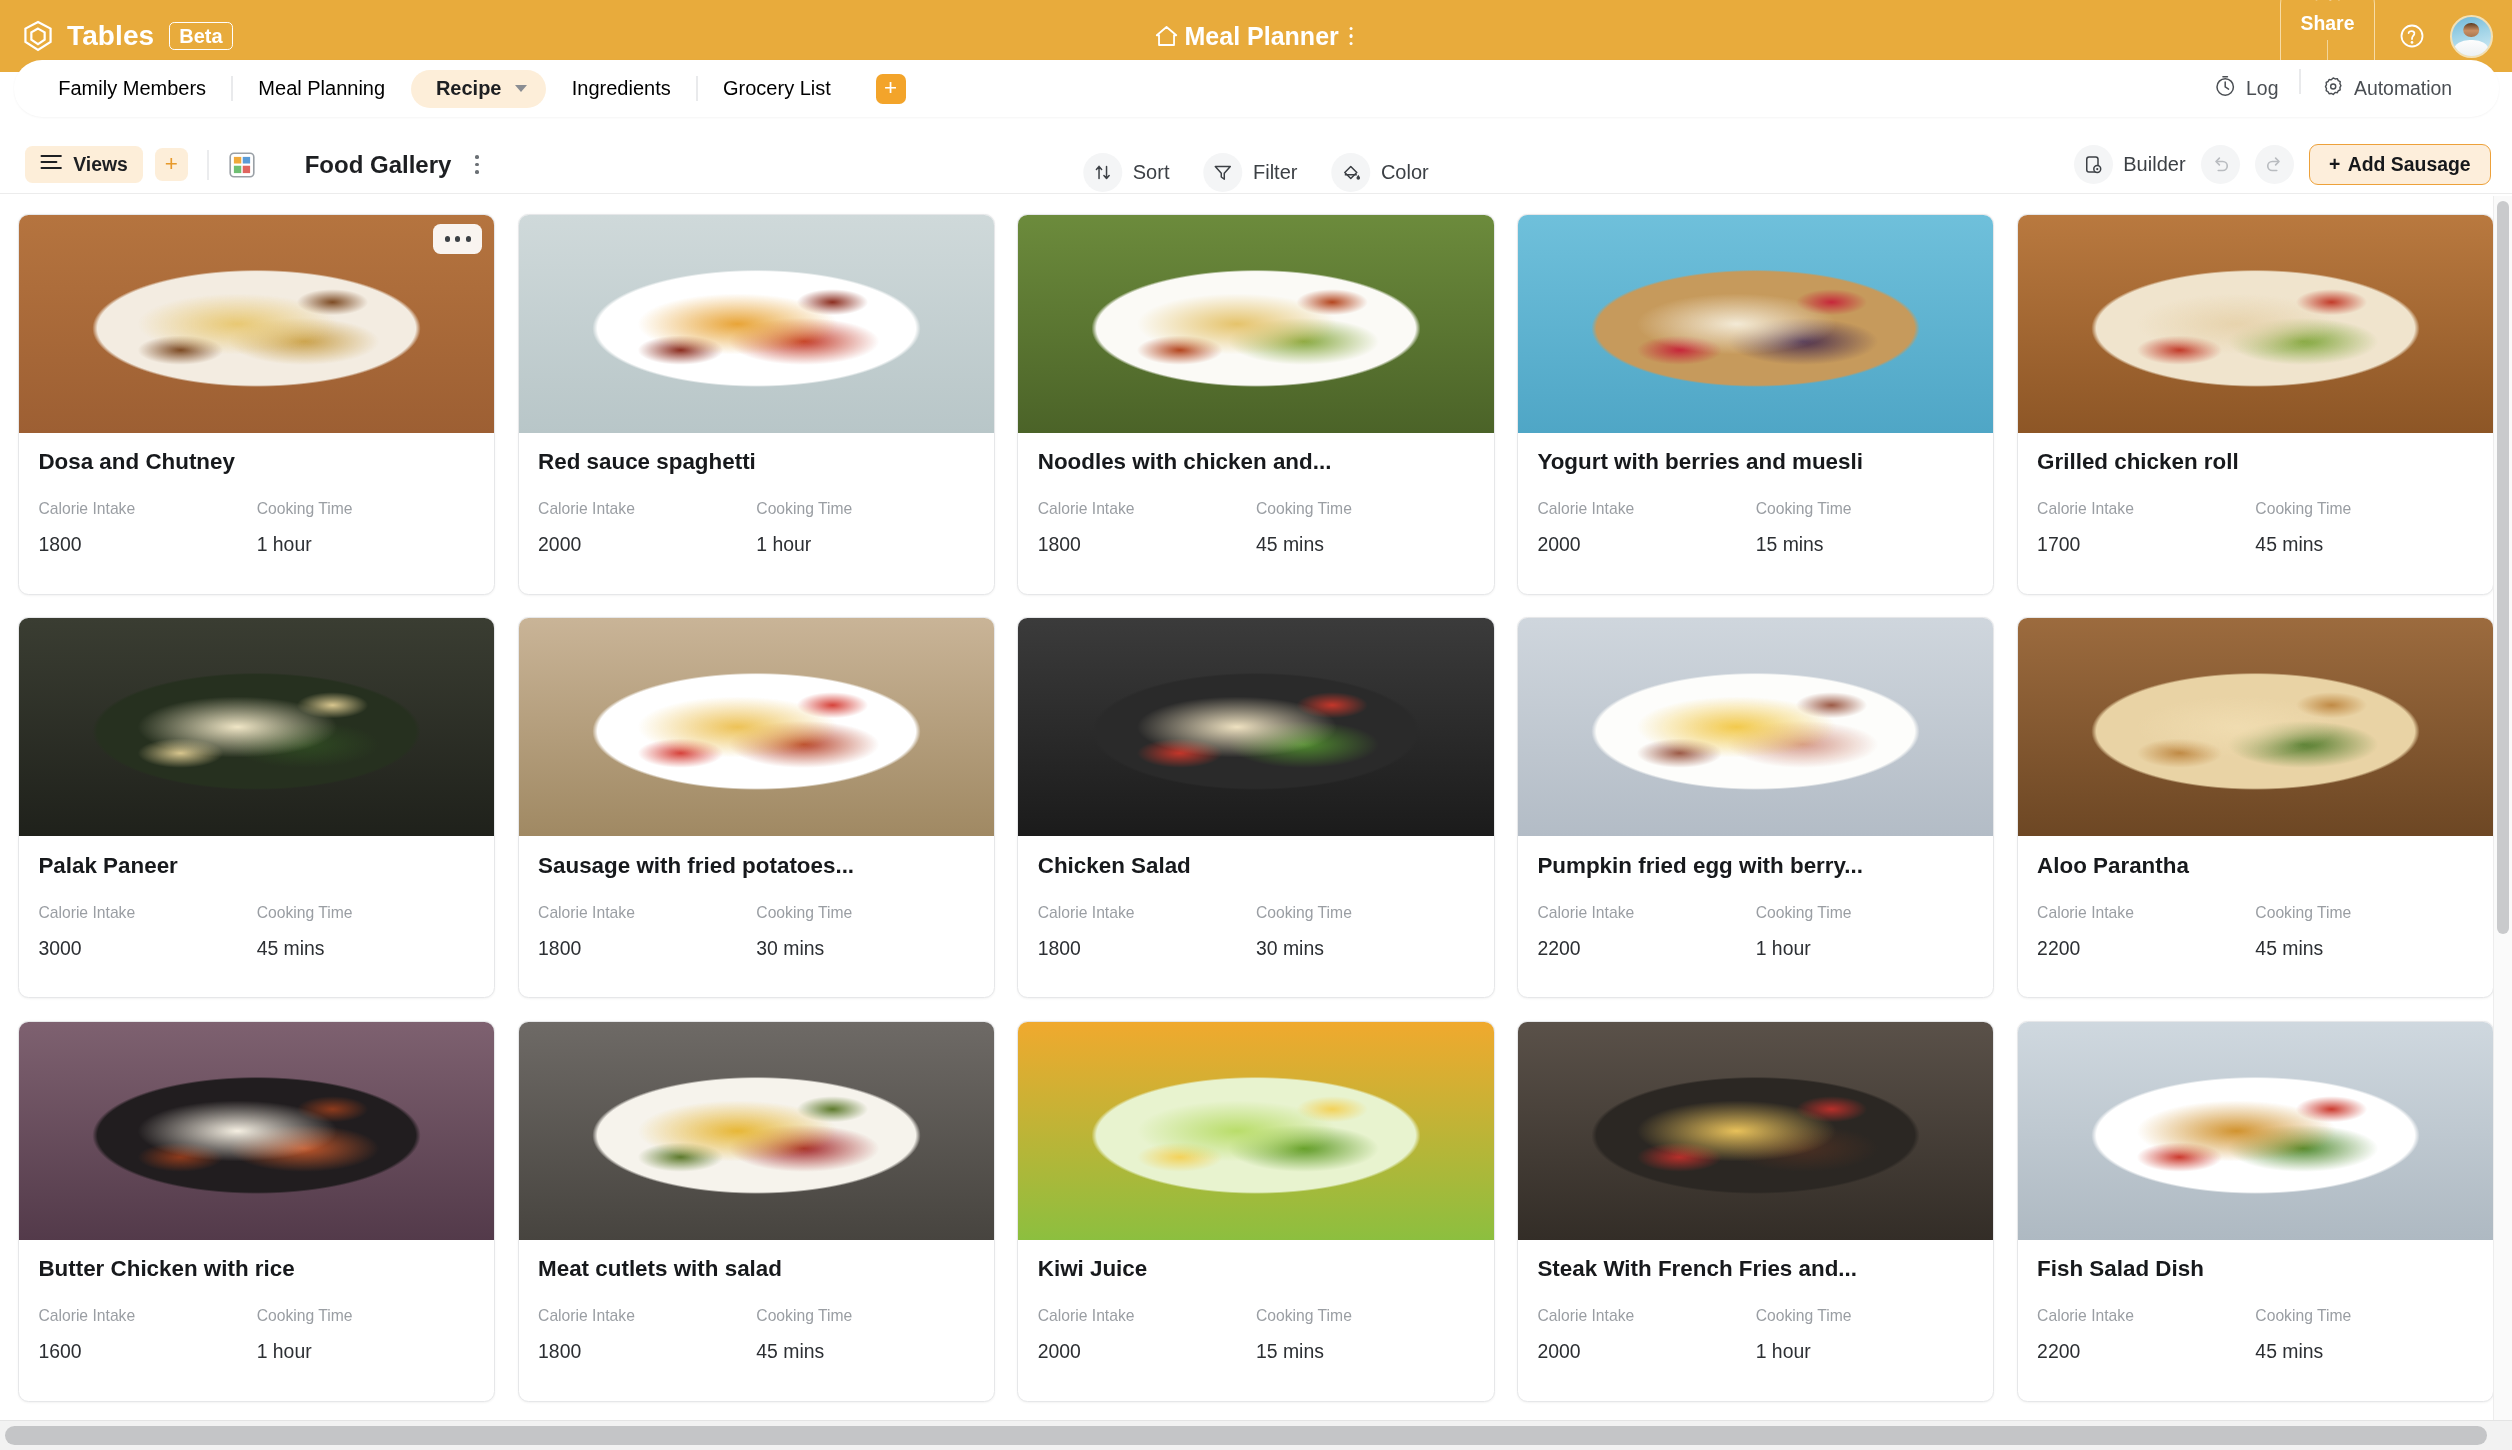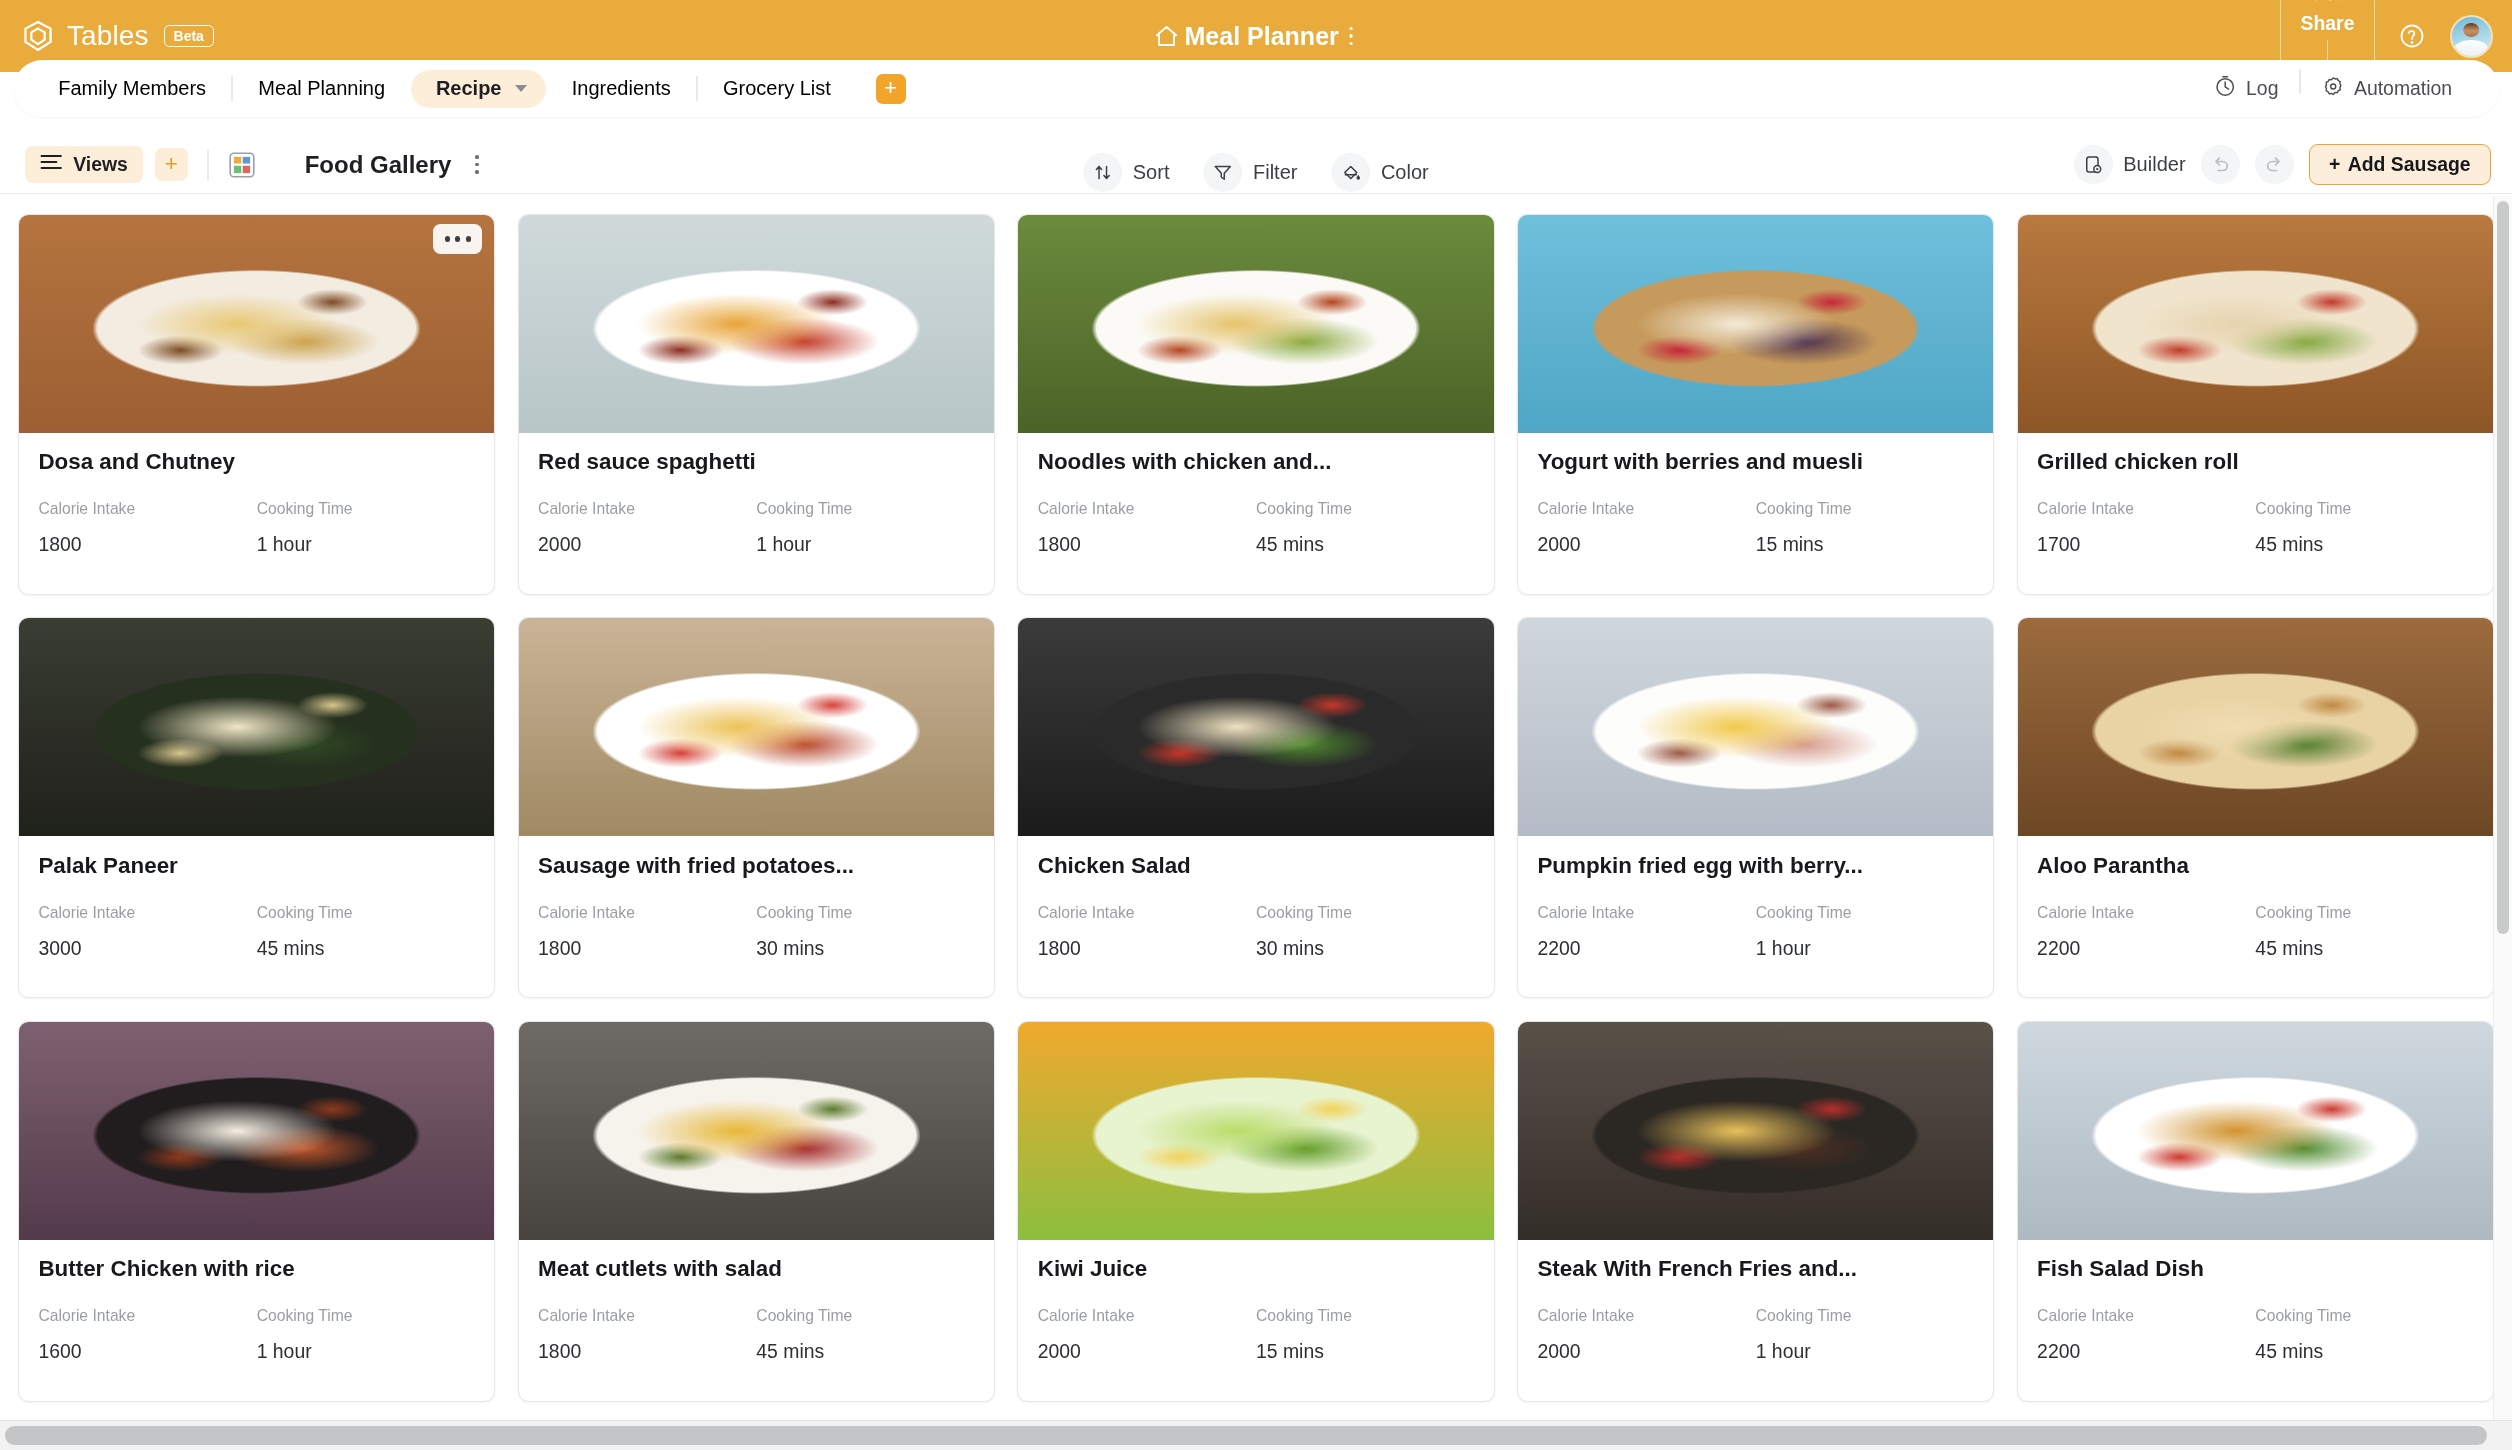--- a/index.html
+++ b/index.html
@@ -15,24 +15,24 @@
     position: absolute; top: 0; left: 0; width: 2512px; height: 72px;
     background: #e8ab3c;
     display: flex; align-items: center;
   }
   .brand { display: flex; align-items: center; gap: 12px; margin-left: 21px; }
   .brand-logo {
     width: 34px; height: 34px; position: relative;
     display: flex; align-items: center; justify-content: center;
   }
   .brand-logo svg { display:block; }
-  .brand-name { color: #ffffff; font-size: 28px; font-weight: 400; letter-spacing: 0.1px; }
+  .brand-name { color: #ffffff; font-size: 28px; font-weight: 700; letter-spacing: 0.1px; }
   .beta-badge {
     border: 1.5px solid #ffffff; color: #ffffff; border-radius: 5.2px;
-    font-size: 14px; font-weight: 600; padding: 2.2px 9px 3px; line-height: 1;
+    font-size: 20px; font-weight: 600; padding: 2.2px 9px 3px; line-height: 1;
     margin-left: 3px;
   }
   .doc-title-wrap {
     position: absolute; left: 50%; transform: translateX(-50%);
     display: flex; align-items: center; gap: 6px;
   }
   .home-icon svg { display:block; }
   .doc-title { color: #ffffff; font-size: 25px; font-weight: 600; }
   .vdots-white {
     display: flex; flex-direction: column; gap: 3.7px; align-items: center;

